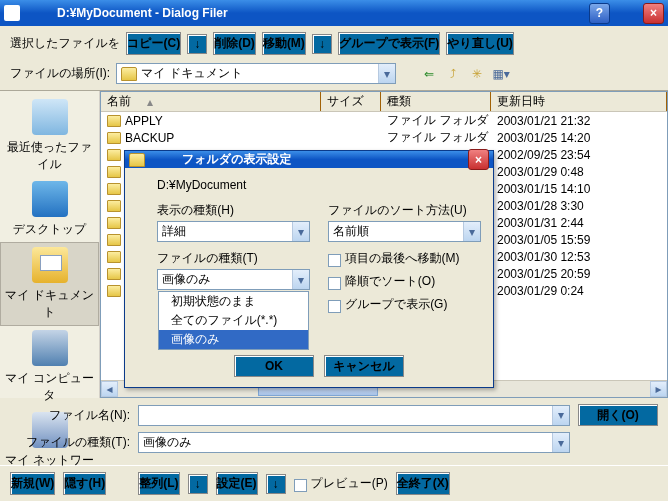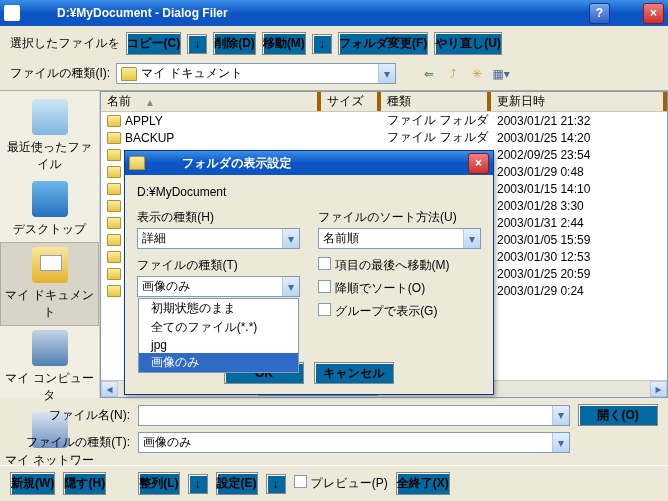--- a/index.html
+++ b/index.html
@@ -30,44 +30,44 @@
 .place-icon { width: 36px; height: 36px; margin: 0 auto 4px; border-radius: 4px; }
 .pi-recent { background: linear-gradient(#cfe6f7, #7fb6e0); }
 .pi-desktop { background: linear-gradient(#6eb7e9, #2371c1); }
 .pi-mydoc { background: linear-gradient(#fce89a, #e6b22d); position: relative; }
 .pi-mydoc::after { content:""; position:absolute; top:8px; left:8px; width:20px; height:14px; background:#fff; border:1px solid #8aa0c0;}
 .pi-mycomp { background: linear-gradient(#c4d4e6, #5080b0); }
 .pi-mynet { background: linear-gradient(#dae4f0, #7090c0); }
 
 .listpane { flex: 1; display: flex; flex-direction: column; background: white; border: 1px solid #7f9db9; margin: 0; }
 .lv-header { display: flex; background: #ece9d8; border-bottom: 1px solid #cac6b8; height: 20px; }
-.lv-col { border-right: 4px solid #a16207; padding: 2px 6px; display: flex; align-items: center; gap: 16px; }
+.lv-col { border-right: 1px solid #a16207; padding: 2px 6px; display: flex; align-items: center; gap: 16px; }
 .lv-body { flex: 1; overflow: hidden; position: relative; }
 .lv-row { display: flex; height: 17px; align-items: center; }
 .lv-cell { padding: 0 6px; white-space: nowrap; }
 .fld-ico { width: 14px; height: 12px; background: linear-gradient(#fceda0,#e6c647); border:1px solid #b8922d; display:inline-block; vertical-align:middle; margin-right:4px; border-radius:1px 1px 0 0; }
 .hscroll { height: 17px; background: #e8e6da; border-top: 1px solid #cac6b8; display: flex; }
 .hs-btn { width: 17px; background: linear-gradient(#e3eefb,#bcd5f0); border: 1px solid #b6c9e0; display:flex;align-items:center;justify-content:center;color:#4a6a9a; }
 .hs-track { flex: 1; background: #e8e6da; position: relative; }
 .hs-thumb { position: absolute; left: 140px; top: 0; height: 15px; width: 120px; background: linear-gradient(#d8e6f8,#aac4e8); border: 1px solid #7fa6d4; }
 
 .bottom { padding: 6px 10px; }
 .row { display: flex; align-items: center; gap: 8px; margin-bottom: 6px; }
 .row .lbl { width: 120px; text-align: right; }
 .row .combo { flex: 1; }
 .wide-btn { width: 80px; height: 22px; }
 
 .footer { padding: 6px 10px; display: flex; align-items: center; gap: 8px; border-top: 1px solid #fff; }
-.chk { display: flex; align-items: flex-start; gap: 4px; }
+.chk { display: flex; align-items: flex-end; gap: 4px; }
 .chkbox { width: 13px; height: 13px; background: white; border: 1px solid #7f9db9; }
 
 
 .modal { position: absolute; left: 124px; top: 150px; width: 370px; background: #ece9d8; border: 1px solid #0a3a8a; box-shadow: 2px 2px 4px rgba(0,0,0,0.3); }
-.modal .titlebar { height: 24px; }
-.modal-body { padding: 10px 12px; }
+.modal .titlebar { height: 17px; }
+.modal-body { padding: 10px 12px; margin-left: 20px; }
 .modal-row { display: flex; gap: 18px; margin-bottom: 4px; }
 .modal-col { flex: 1; }
 .modal-lbl { margin-bottom: 2px; display: block; }
 .dropdown-open { position: relative; }
 .dd-list { position: absolute; top: 21px; left: 0; right: 0; background: white; border: 1px solid #7f9db9; z-index: 10; }
 .dd-item { padding: 1px 12px; }
 .dd-item.sel { background: #316ac5; color: white; }
 .modal-btns { display: flex; gap: 10px; justify-content: center; margin-top: 42px; }
 .modal-btns .btn { width: 80px; height: 22px; }
 </style>
@@ -81,26 +81,26 @@
   <div class="tb-btn tb-close">×</div>
 </div>
 
 <div class="toolbar1">
   <span class="lbl">選択したファイルを</span>
   <button class="btn">コピー(C)</button>
   <button class="btn arrow-btn">↓</button>
   <button class="btn">削除(D)</button>
   <button class="btn">移動(M)</button>
   <button class="btn arrow-btn">↓</button>
-  <button class="btn">フォルダ変更(F)</button>
+  <button class="btn">グループで表示(F)</button>
   <button class="btn">やり直し(U)</button>
 </div>
 
 <div class="toolbar2">
-  <span class="lbl">ファイルの種類(I):</span>
+  <span class="lbl">ファイルの場所(I):</span>
   <div class="combo" style="width:280px">
     <div class="combo-text">
         <span class="folder-icon"></span>
         <span>マイ ドキュメント</span>
       </div>
     <div class="combo-btn">▾</div>
   </div>
   <span style="width:12px"></span>
   <div class="nav-icon" style="color:#2a8a2a">⇐</div>
   <div class="nav-icon" style="color:#c8a43a">⤴</div>
@@ -281,21 +281,20 @@
       <div class="modal-col">
         <span class="modal-lbl">ファイルの種類(T)</span>
         <div class="combo dropdown-open">
           <div class="combo-text">
               <span>画像のみ</span>
             </div>
           <div class="combo-btn">▾</div>
           <div class="dd-list" id="ddlist">
               <div class="dd-item">初期状態のまま</div>
               <div class="dd-item">全てのファイル(*.*)</div>
-              <div class="dd-item">jpg</div>
               <div class="dd-item sel">画像のみ</div>
             </div>
         </div>
       </div>
       <div class="modal-col">
         <div class="chk" style="margin-bottom:6px">
             <div class="chkbox"></div>
             <span>項目の最後へ移動(M)</span>
           </div>
         <div class="chk" style="margin-bottom:6px">

